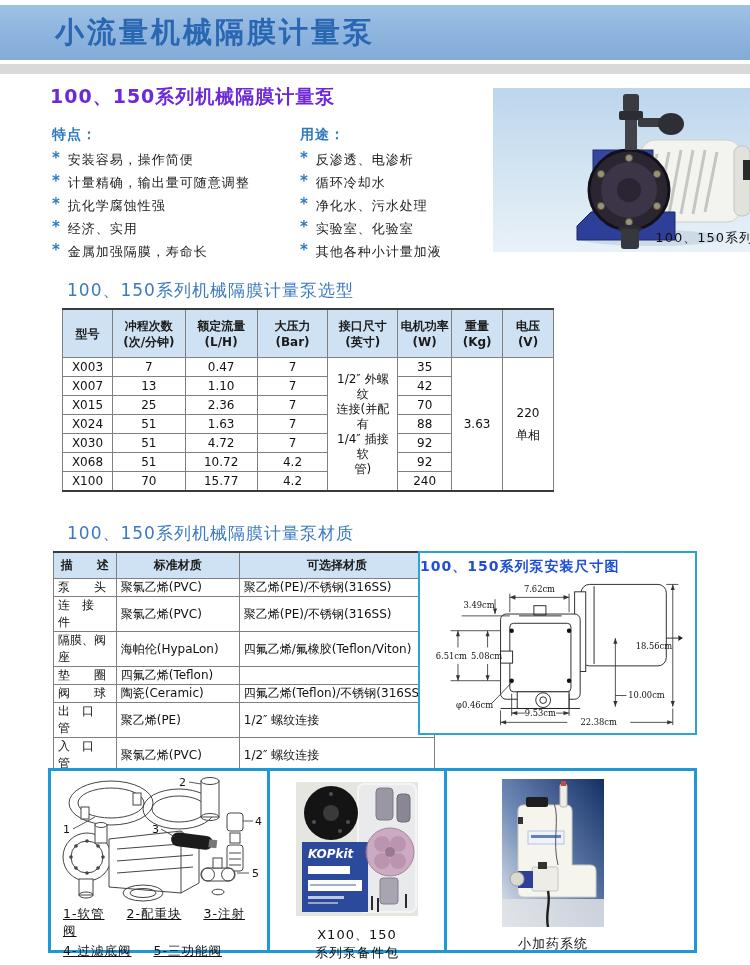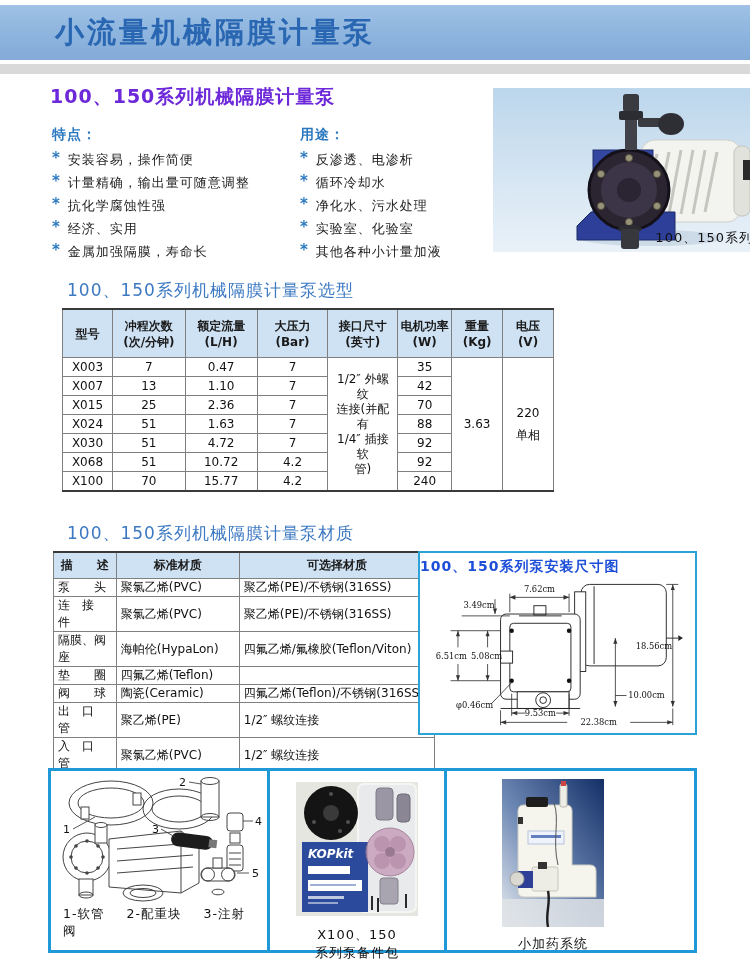--- a/index.html
+++ b/index.html
@@ -63,21 +63,21 @@
   
   .panel{position:absolute;left:48px;top:768px;width:649px;height:185px;
     border:3px solid #1e98d7;box-sizing:border-box;display:flex;background:#fff;}
   .pdiv{width:3px;background:#1e98d7;flex:none;}
   .cell{flex:none;position:relative;background:#fff;}
   .cell1{width:216px;}
   .cell2{width:174px;display:flex;flex-direction:column;align-items:center;border-radius:25px;}
   .cell3{width:212px;display:flex;flex-direction:column;align-items:center;}
   .legend{position:absolute;left:12px;top:135px;font-size:12.5px;color:#111;letter-spacing:1px;}
   .legend .row{margin-bottom:3px;}
-  .legend span{margin-right:22px;}
+  .legend span{margin-right:22px;text-decoration:underline;}
   .cap{font-size:13px;color:#111;letter-spacing:1px;text-align:center;line-height:18px;}
   .kop-wrap{margin-top:11px;}
   .dos-wrap{margin-top:8px;}
   .parts-svg text{font-size:11px;fill:#111;font-family:"DejaVu Sans",sans-serif;}
 </style>
 </head>
 <body>
 
 <div class="band-blue">
   <div class="hd">小流量机械隔膜计量泵</div>
@@ -495,20 +495,21 @@
         <line x1="186" y1="102" x2="198" y2="102"></line>
       </g>
       <text x="12" y="62">1</text>
       <text x="128" y="15">2</text>
       <text x="101" y="62">3</text>
       <text x="204" y="54">4</text>
       <text x="201" y="106">5</text>
     </svg>
     <div class="legend">
       <div class="row" id="legend-row1"><span>1-软管</span><span>2-配重块</span><span>3-注射阀</span></div>
+      <div class="row" id="legend-row2"><span>4-过滤底阀</span><span>5-三功能阀</span></div>
     </div>
   </div>
   <div class="pdiv"></div>
 
   <div class="cell cell2">
     <div class="kop-wrap">
       <svg width="122" height="134" viewBox="0 0 122 134">
         <rect x="0" y="0" width="122" height="134" fill="#e6e6e1"></rect>
 
         <rect x="62" y="2" width="58" height="128" rx="6" fill="#eceef2" opacity="0.6" stroke="#ffffff" stroke-width="2"></rect>

